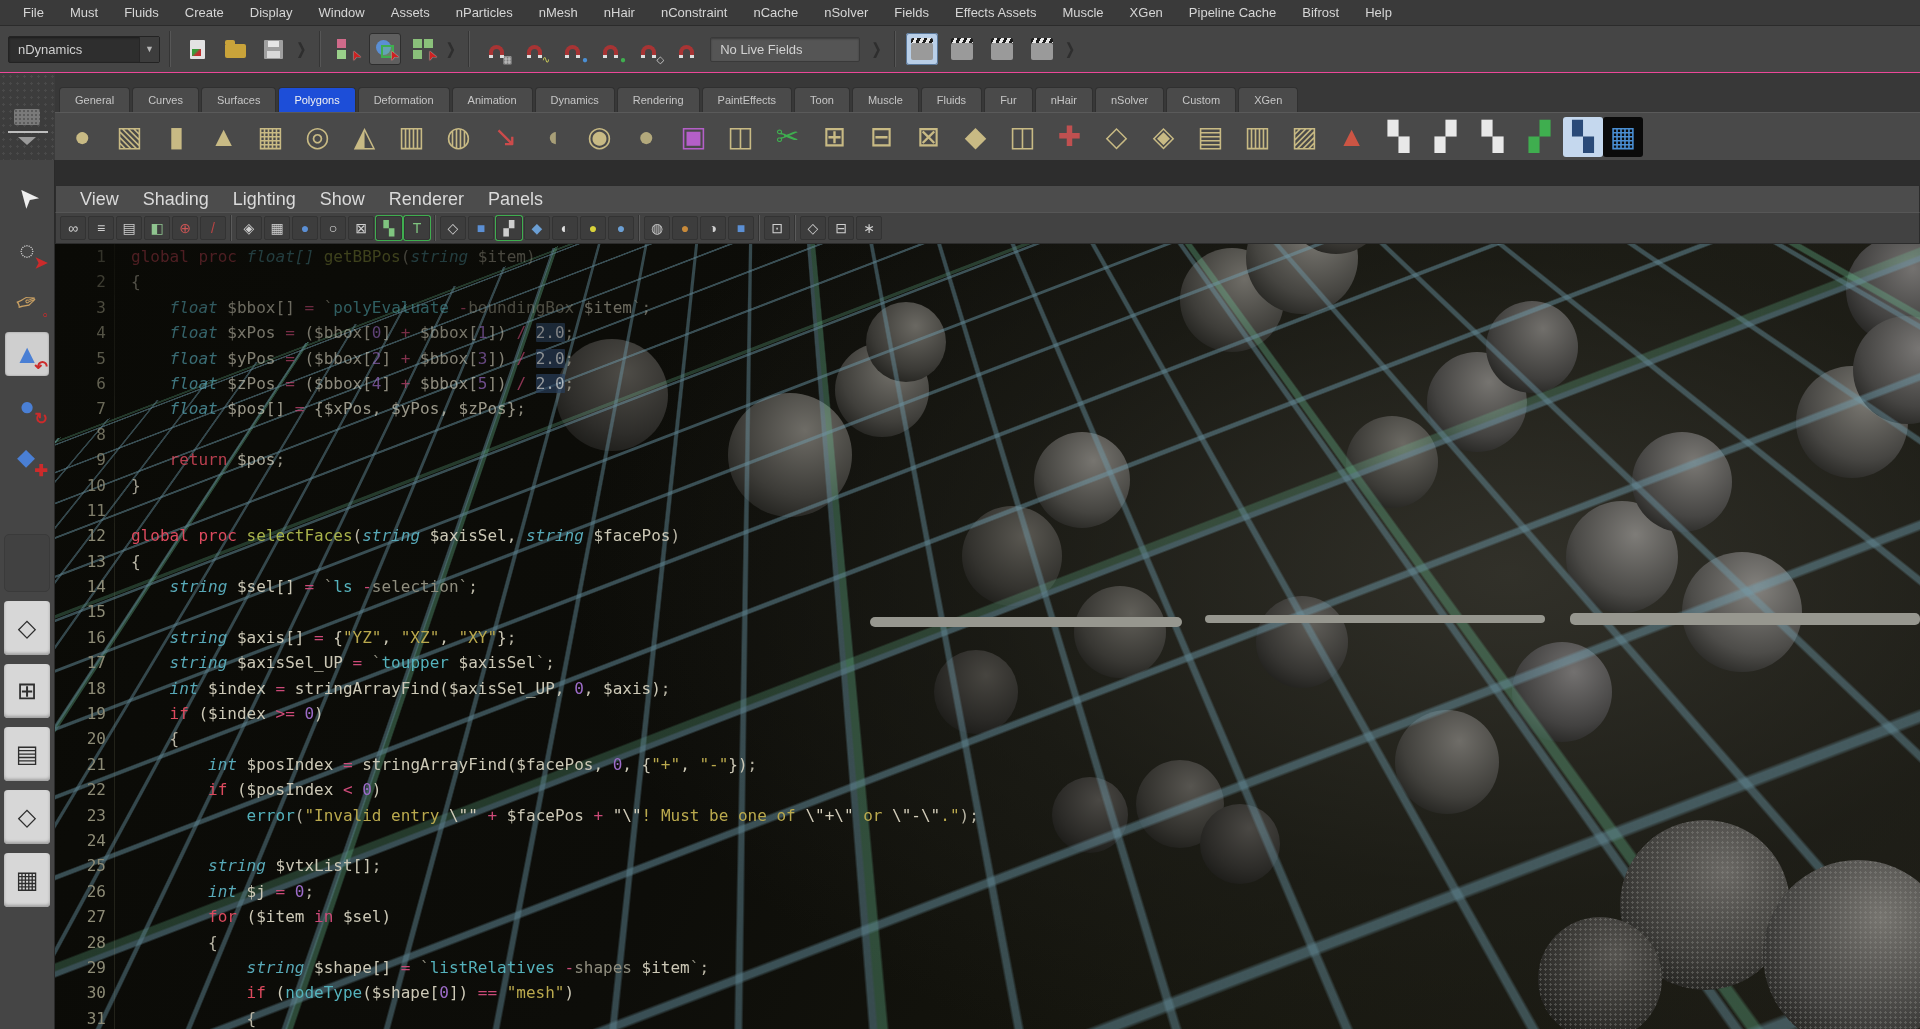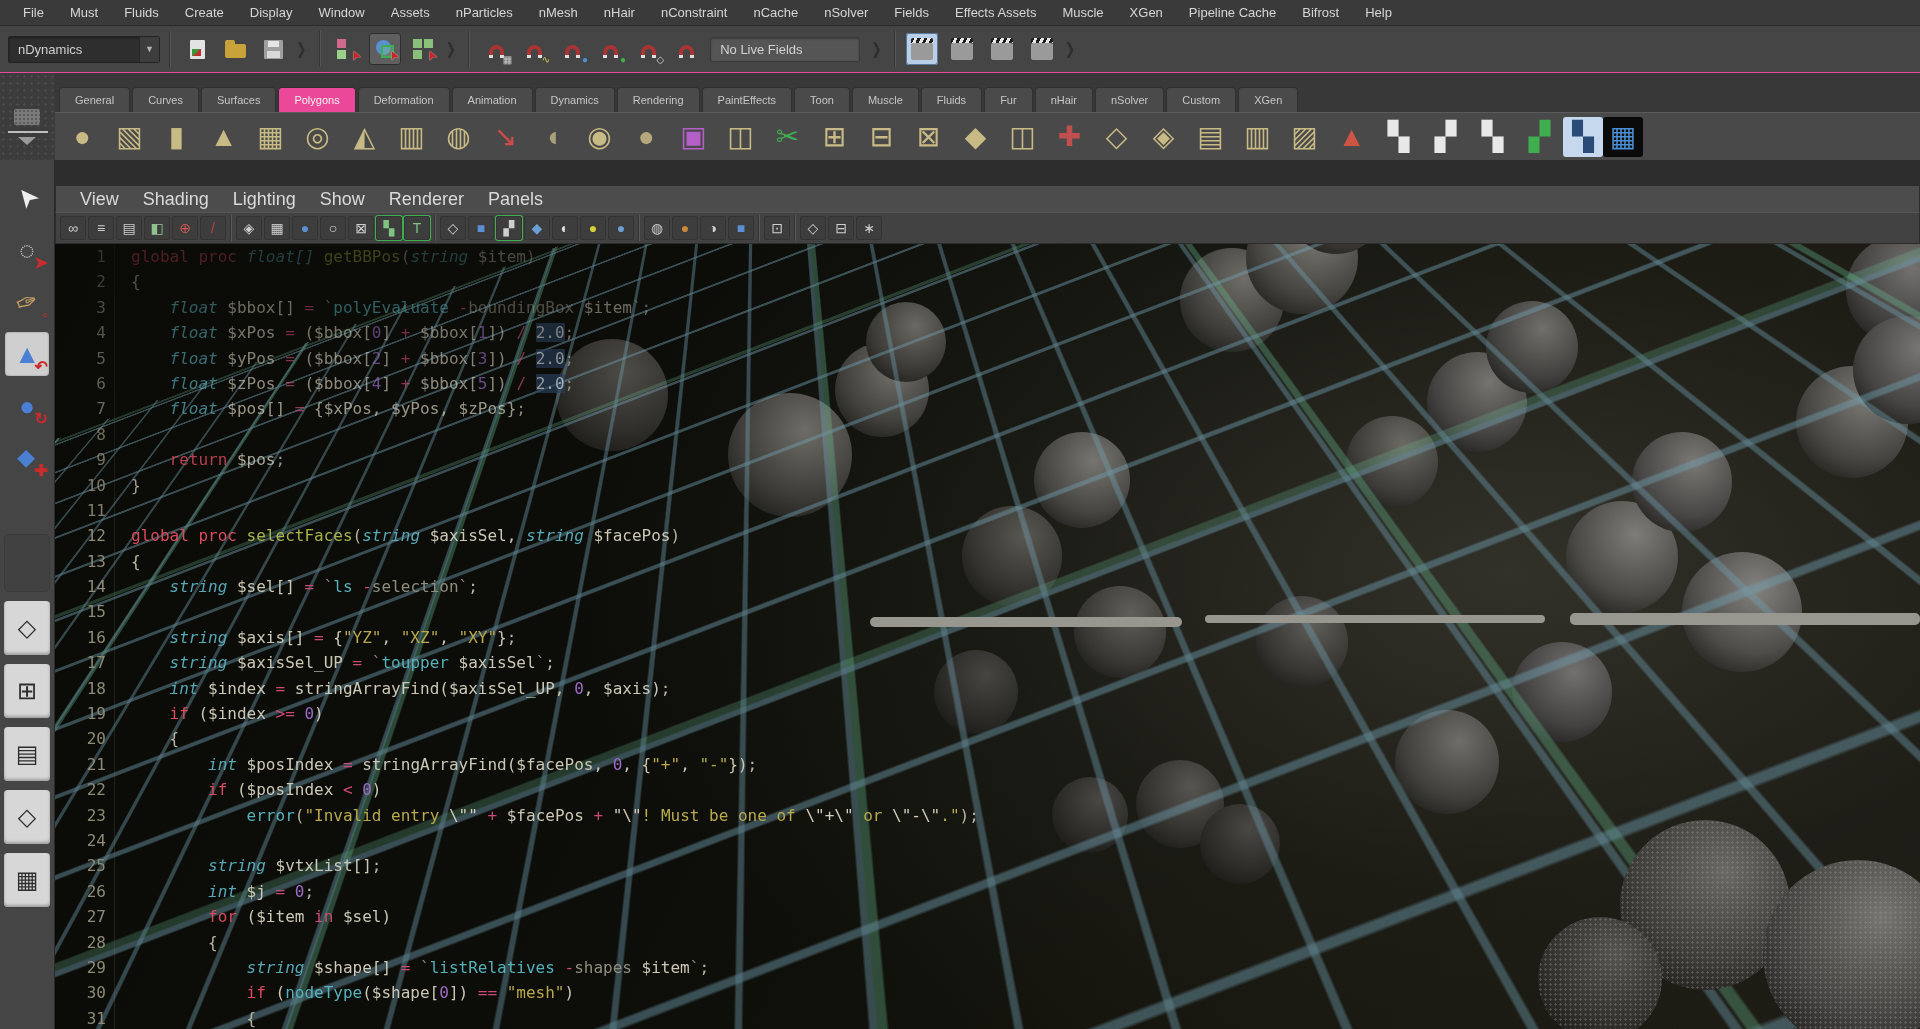--- a/index.html
+++ b/index.html
@@ -57,21 +57,21 @@
     background-image:radial-gradient(circle, #4a4a4a 1px, transparent 1.4px); background-size:7px 7px; }
   #shelf-left .knob { position:absolute; left:14px; top:36px; width:26px; height:16px; background:#7a7a7a;
     border-radius:2px; background-image:radial-gradient(circle,#5c5c5c .8px,transparent 1px); background-size:4px 4px; }
   #shelf-left .bar { position:absolute; left:8px; top:58px; width:40px; height:2px; background:#bdbdbd; }
   #shelf-left .tri { position:absolute; left:18px; top:64px; width:0; height:0;
     border-left:9px solid transparent; border-right:9px solid transparent; border-top:8px solid #9a9a9a; }
   #shelf-right { flex:1; }
   #shelf-tabs { height:27px; margin-top:12px; display:flex; align-items:flex-end; padding-left:4px; gap:2px; }
   .shelf-tab { height:25px; background:#4a4a4a; color:#c6c6c6; font-size:11px; line-height:25px;
     padding:0 15px; border-radius:4px 4px 0 0; border:1px solid #303030; border-bottom:none; }
-  .shelf-tab.active { background:#ec4899; color:#f2f2f2; }
+  .shelf-tab.active { background:#1d4ed8; color:#f2f2f2; }
   #shelf-icons { height:48px; background:#494949; border-top:1px solid #5a5a5a;
     display:flex; align-items:center; padding-left:4px; }
   .shelf-ic { width:47px; height:44px; display:flex; align-items:center; justify-content:center;
     font-size:28px; }
 
   
   #mainrow { display:flex; height:869px; background:#2d2d2d; }
   #toolbox { width:55px; background:#454545; border-right:1px solid #2a2a2a; padding-top:10px; }
   .tool { width:44px; height:44px; margin:6px auto 8px; border-radius:4px; position:relative;
     display:flex; align-items:center; justify-content:center; }

